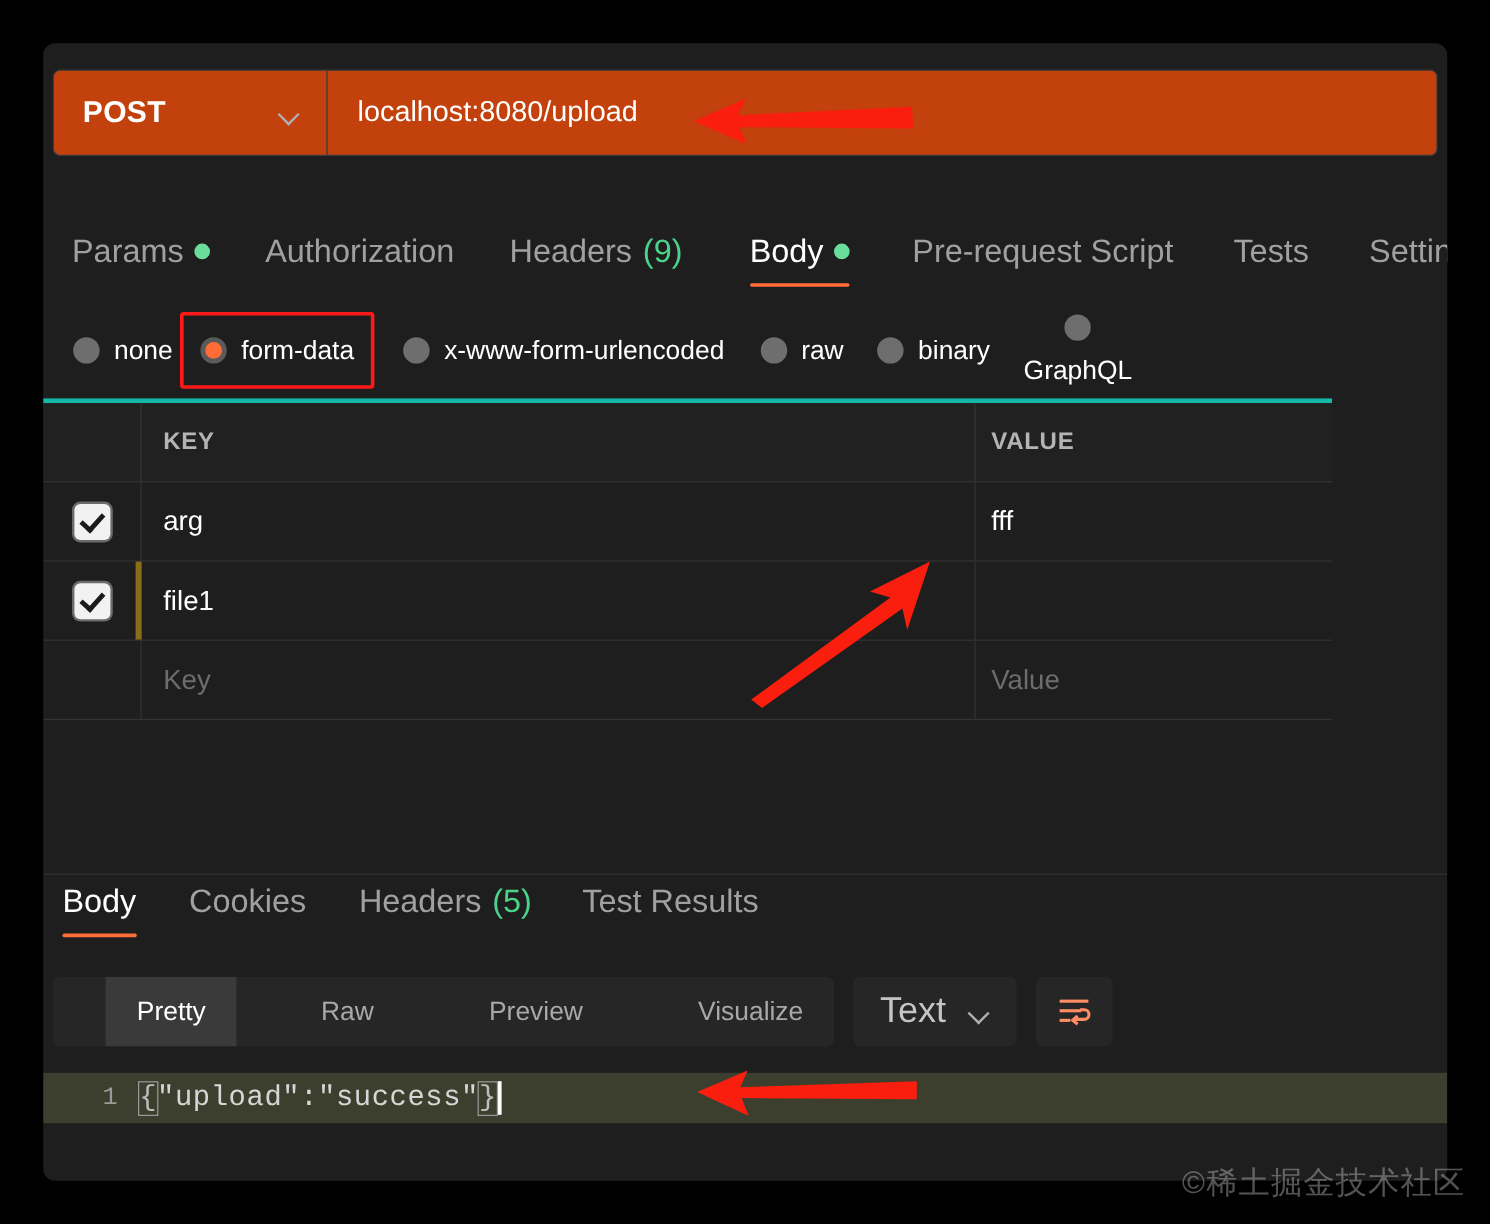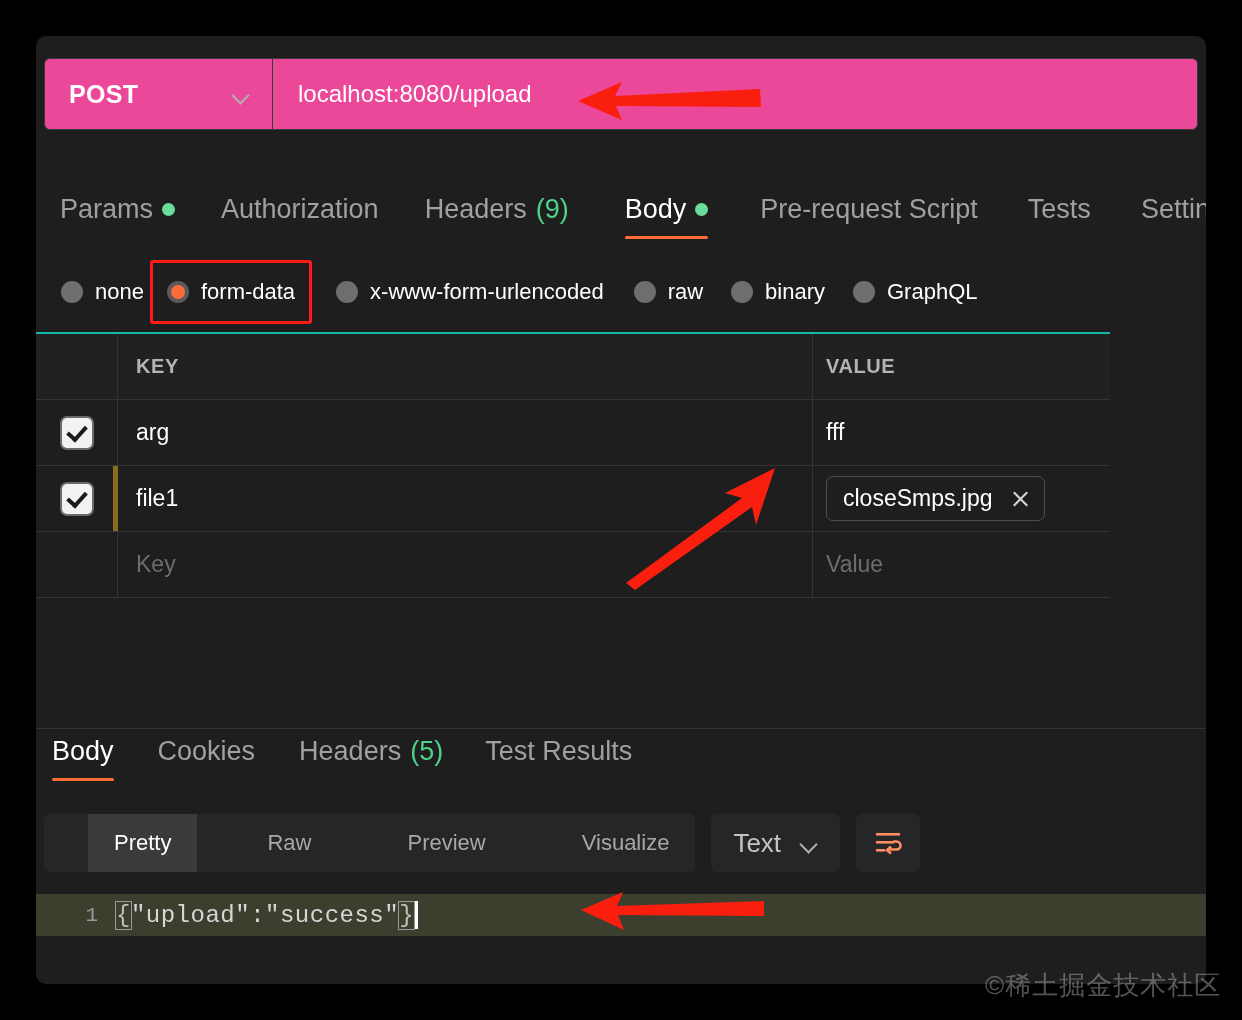--- a/index.html
+++ b/index.html
@@ -27,21 +27,21 @@
     overflow: hidden;
   }
 
   
   #url-bar {
     position: absolute;
     left: 8px;
     top: 22px;
     width: 1154px;
     height: 72px;
-    background: #ec4899;
+    background: #c2410c;
     border: 1px solid #3a3a3a;
     border-radius: 6px;
     display: flex;
     align-items: stretch;
     box-sizing: border-box;
   }
   #method-select {
     width: 228px;
     display: flex;
     align-items: center;
@@ -166,21 +166,21 @@
     padding: 16px 14px 16px 14px;
     margin: 0 6px;
   }
 
   
   #fd-table {
     position: absolute;
     left: 0px;
     top: 296px;
     width: 1074px;
-    border-top: 2px solid #14b8a6;
+    border-top: 4px solid #14b8a6;
   }
   .fd-row {
     display: flex;
     height: 66px;
     border-bottom: 1px solid #343434;
     box-sizing: border-box;
   }
   .fd-row.header { background: #212121; }
   .cell-check {
     width: 82px;
@@ -326,21 +326,21 @@
   }
   #lang-select {
     display: flex;
     align-items: center;
     gap: 20px;
     background: #262626;
     border-radius: 6px;
     height: 58px;
     padding: 0 22px;
     color: #c4c4c4;
-    font-size: 26px;
+    font-size: 30px;
     cursor: pointer;
   }
   #wrap-btn {
     width: 64px;
     height: 58px;
     background: #262626;
     border-radius: 6px;
     display: flex;
     align-items: center;
     justify-content: center;
@@ -471,21 +471,21 @@
       <span>x-www-form-urlencoded</span>
     </div>
     <div class="mode" style="margin-left:30px;">
       <span class="radio"></span>
       <span>raw</span>
     </div>
     <div class="mode" style="margin-left:28px;">
       <span class="radio"></span>
       <span>binary</span>
     </div>
-    <div class="mode" style="margin-left:28px;">
+    <div class="mode" style="margin-left:28px;flex-direction:column;">
       <span class="radio"></span>
       <span>GraphQL</span>
     </div>
   </div>
 
   <div id="fd-table">
 
     <div class="fd-row header">
       <div class="cell-check"></div>
       <div class="cell-key">
@@ -508,26 +508,20 @@
       </div>
     </div>
 
     <div class="fd-row">
       <div class="cell-check">
         <span class="cb"></span>
         <span class="row-marker"></span>
       </div>
       <div class="cell-key">
         <span>file1</span>
-      </div>
-      <div class="cell-value">
-        <span id="file-chip">
-          <span>closeSmps.jpg</span>
-          <span class="x-icon"></span>
-        </span>
       </div>
     </div>
 
     <div class="fd-row">
       <div class="cell-check"></div>
       <div class="cell-key">
         <span class="placeholder">Key</span>
       </div>
       <div class="cell-value">
         <span class="placeholder">Value</span>

